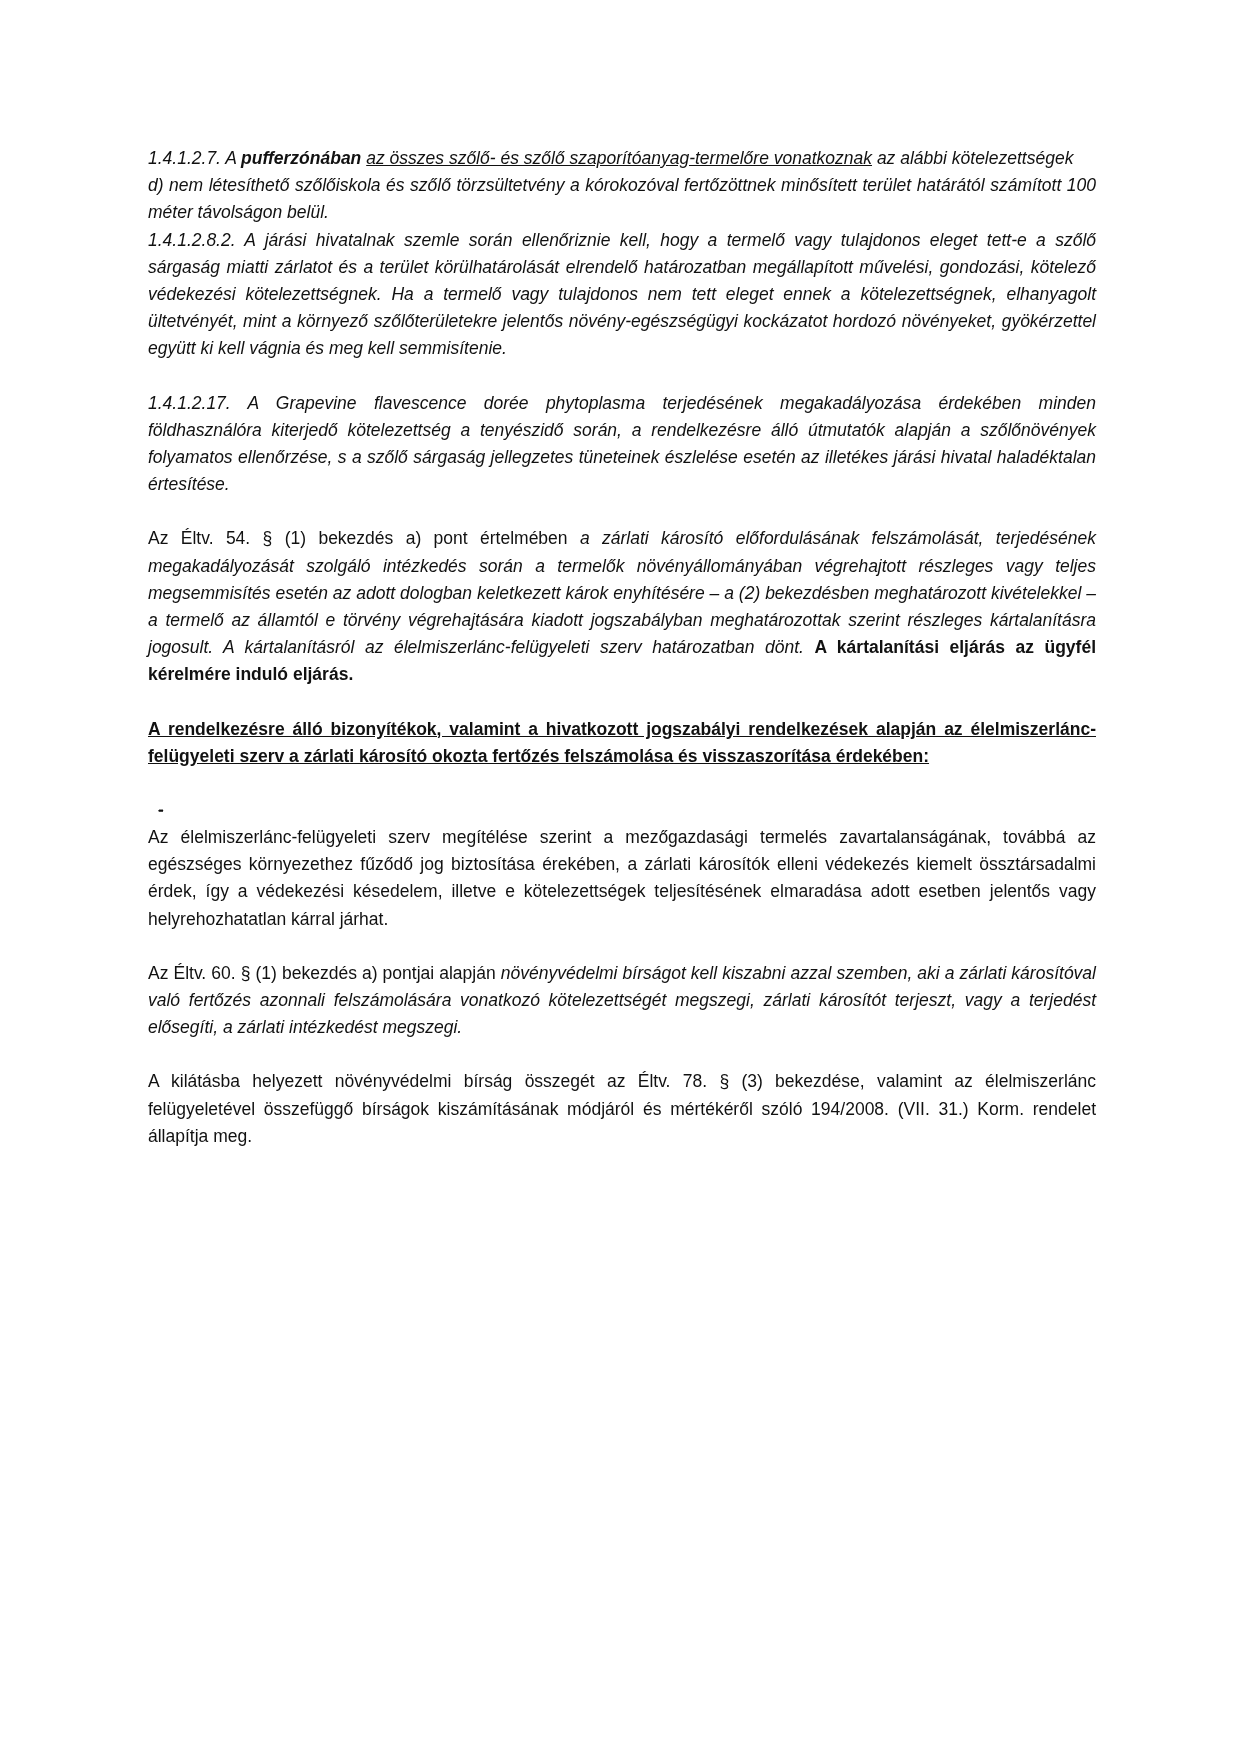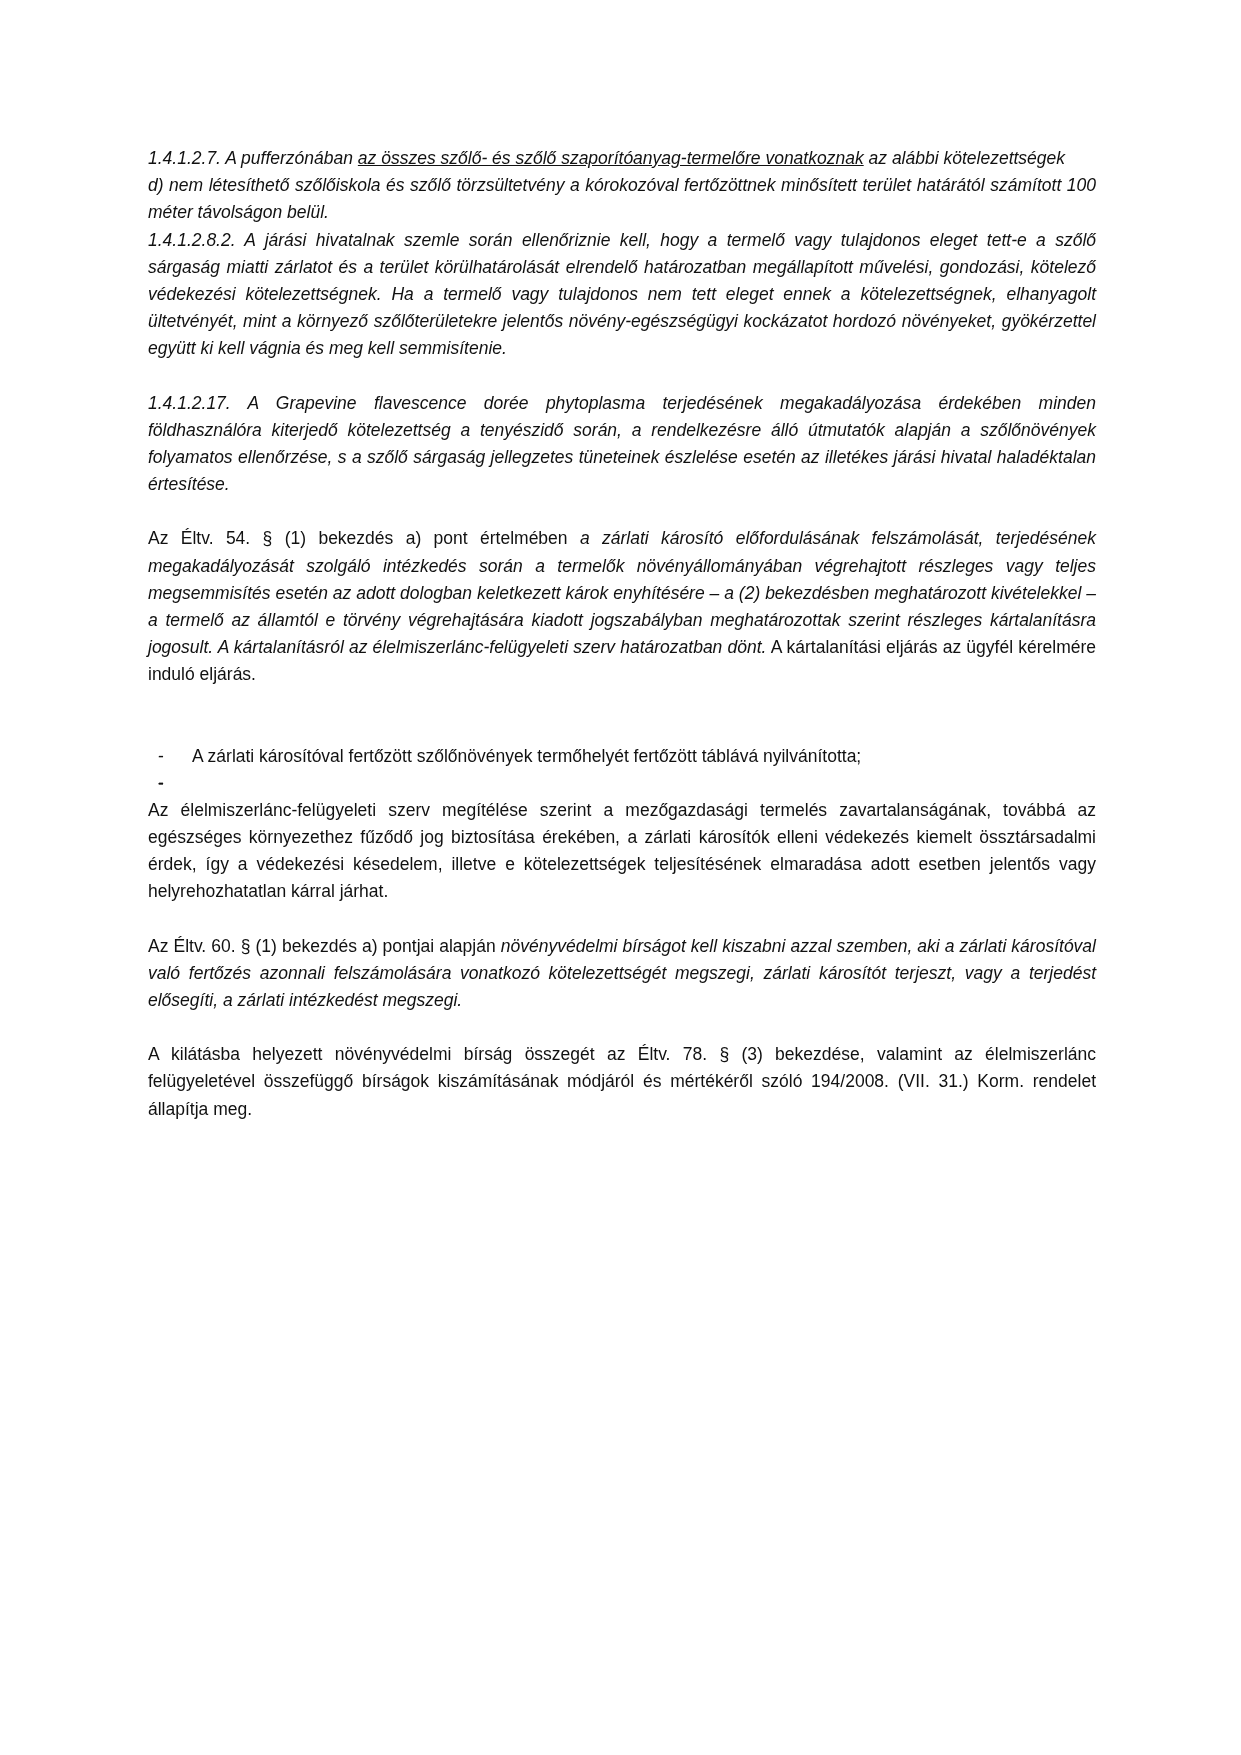--- a/index.html
+++ b/index.html
@@ -2,21 +2,21 @@
 <html><head>
 <meta charset="utf-8">
 <style>
   html, body { margin: 0; padding: 0; background: #ffffff; }
   body { width: 1241px; height: 1755px; position: relative; overflow: hidden;
          font-family: "Liberation Sans", sans-serif; color: #111111; }
   .page { position: absolute; left: 148px; top: 145px; width: 948px;
           font-size: 17.5px; line-height: 27.2px; }
   p { margin: 0; text-align: justify; }
   .it { font-style: italic; }
-  .b { font-weight: normal; }
+  .b { font-weight: bold; }
   .u { text-decoration: underline; }
   .gap { height: 27px; }
   .gap-lg { height: 27px; }
   ul.dash { list-style: none; margin: 0; padding: 0; }
   ul.dash li { position: relative; padding-left: 44px; text-align: justify; }
   ul.dash li .dash-mark { position: absolute; left: 10px; top: 0; }
 </style>
 </head>
 <body>
 
@@ -32,25 +32,26 @@
   <div class="gap"></div>
 
   <p class="it">1.4.1.2.17. A Grapevine flavescence dorée phytoplasma terjedésének megakadályozása érdekében minden földhasználóra kiterjedő kötelezettség a tenyészidő során, a rendelkezésre álló útmutatók alapján a szőlőnövények folyamatos ellenőrzése, s a szőlő sárgaság jellegzetes tüneteinek észlelése esetén az illetékes járási hivatal haladéktalan értesítése.</p>
 
   <div class="gap"></div>
 
   <p><span>Az Éltv. 54. § (1) bekezdés a) pont értelmében </span><span class="it">a zárlati károsító előfordulásának felszámolását, terjedésének megakadályozását szolgáló intézkedés során a termelők növényállományában végrehajtott részleges vagy teljes megsemmisítés esetén az adott dologban keletkezett károk enyhítésére – a (2) bekezdésben meghatározott kivételekkel – a termelő az államtól e törvény végrehajtására kiadott jogszabályban meghatározottak szerint részleges kártalanításra jogosult. A kártalanításról az élelmiszerlánc-felügyeleti szerv határozatban dönt.</span><span> </span><span class="b">A kártalanítási eljárás az ügyfél kérelmére induló eljárás.</span></p>
 
   <div class="gap-lg"></div>
 
+  <p class="b u">A rendelkezésre álló bizonyítékok, valamint a hivatkozott jogszabályi rendelkezések alapján az élelmiszerlánc-felügyeleti szerv a zárlati károsító okozta fertőzés felszámolása és visszaszorítása érdekében:</p>
 
   <div class="gap-lg"></div>
 
   <ul class="dash">
-    <li><span class="dash-mark">-</span><span>A zárlati károsítóval fertőzött szőlőnövények termőhelyét fertőzött táblává nyilvánította;</span></li>
+    <li><span class="dash-mark">-</span></li>
     <li><span class="dash-mark">-</span></li>
     <li><span class="dash-mark">-</span></li>
     <li><span class="dash-mark">-</span></li>
   </ul>
 
   <div class="gap"></div>
 
   <p>Az élelmiszerlánc-felügyeleti szerv megítélése szerint a mezőgazdasági termelés zavartalanságának, továbbá az egészséges környezethez fűződő jog biztosítása érekében, a zárlati károsítók elleni védekezés kiemelt össztársadalmi érdek, így a védekezési késedelem, illetve e kötelezettségek teljesítésének elmaradása adott esetben jelentős vagy helyrehozhatatlan kárral járhat.</p>
 
   <div class="gap"></div>

